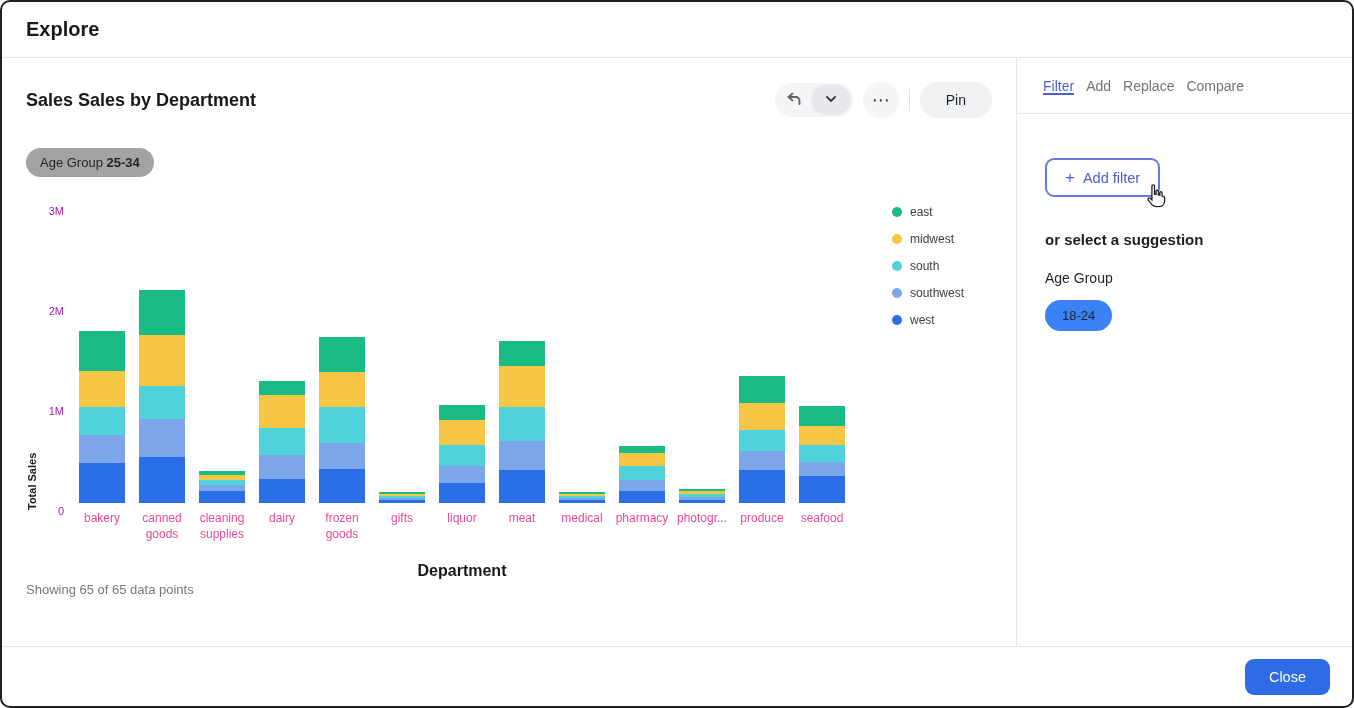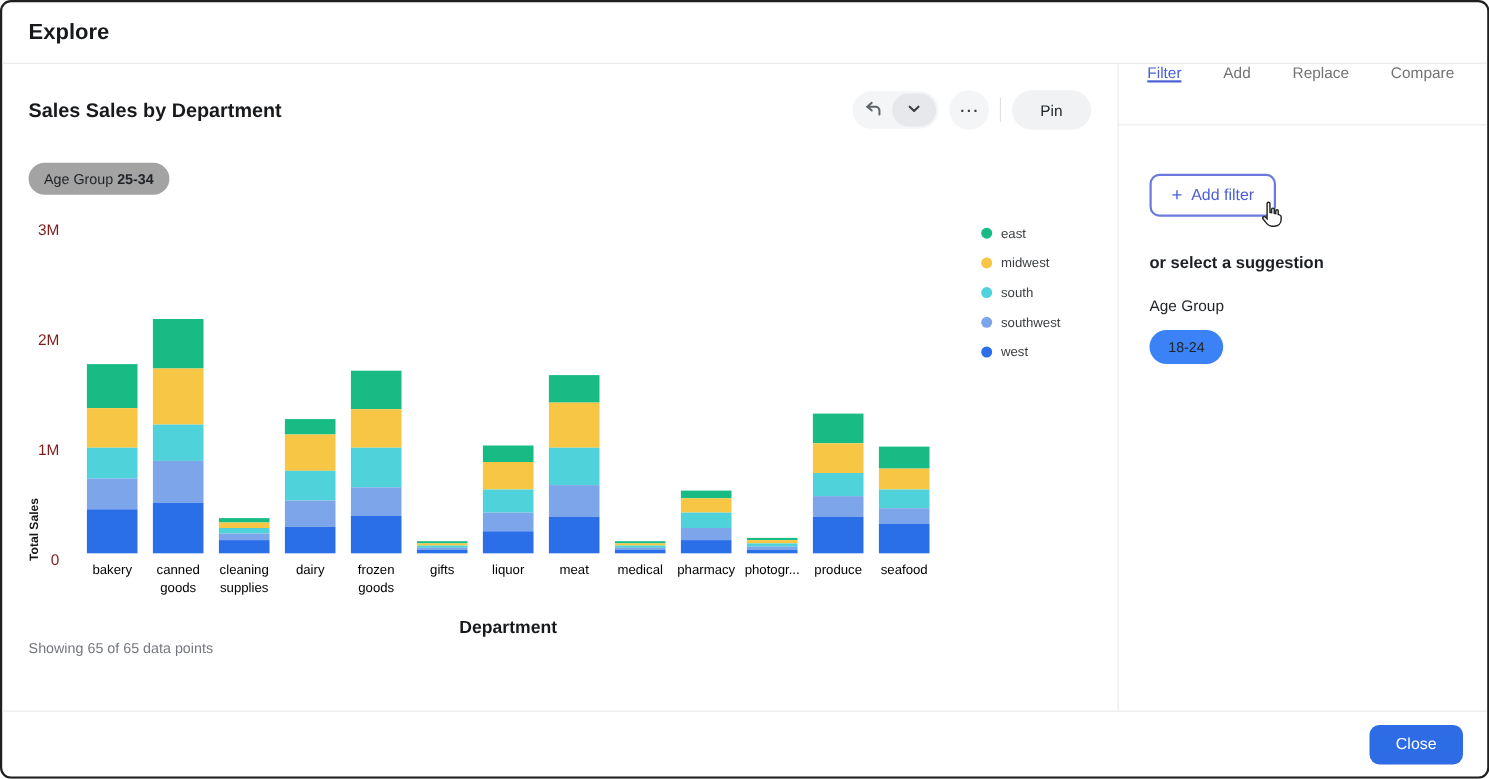--- a/index.html
+++ b/index.html
@@ -30,36 +30,36 @@
   
   .chip-row { margin-top:30px; }
   .chip { display:inline-block; background:#a3a3a3; border-radius:16px; padding:7px 14px; font-size:13px; color:#1f2328; border:none; cursor:pointer; font-family:inherit; }
   .chip b { font-weight:700; }
 
   
   .chart-wrap { margin-top:26px; }
   .plot { display:flex; align-items:flex-end; }
   .y-axis-title { writing-mode:vertical-rl; transform:rotate(180deg); font-size:11px; font-weight:700; color:#17191c; height:300px; display:flex; align-items:center; margin-bottom:70px; }
   .yticks { position:relative; width:36px; height:300px; margin-bottom:70px; }
-  .ytick { position:absolute; right:20px; font-size:14px; color:#7f1d1d; }
+  .ytick { position:absolute; right:10px; font-size:11px; color:#a21caf; }
   .bars-block { display:flex; flex-direction:column; }
   .bars-row { display:flex; align-items:flex-end; gap:4px; height:300px; }
   .bar-col { width:56px; display:flex; justify-content:center; align-items:flex-end; height:100%; }
   .bar-stack { width:46px; display:flex; flex-direction:column-reverse; }
   .labels-row { display:flex; gap:4px; margin-top:8px; }
-  .xtick { width:56px; text-align:center; font-size:12px; color:#000000; line-height:1.3; }
+  .xtick { width:56px; text-align:center; font-size:12px; color:#ec4899; line-height:1.3; }
   .x-axis-title { text-align:center; font-size:16px; font-weight:700; color:#17191c; margin-top:20px; }
   .legend { margin-left:42px; margin-bottom:240px; }
   .legend-item { display:flex; align-items:center; gap:8px; margin-bottom:13px; cursor:pointer; }
   .legend-dot { width:10px; height:10px; border-radius:50%; flex:0 0 auto; }
   .legend-label { font-size:12px; color:#3c4043; }
   .status-text { margin-top:2px; font-size:13px; color:#74787e; }
 
   
-  .tabs { flex:0 0 56px; display:flex; align-items:flex-start; gap:38px; padding:0 26px; border-bottom:1px solid #e7e8ea; }
+  .tabs { flex:0 0 56px; display:flex; align-items:center; gap:12px; padding:0 26px; border-bottom:1px solid #e7e8ea; }
   .tab { display:flex; align-items:center; font-size:14px; color:#737373; cursor:pointer; position:relative; }
   .tab.active { color:#4a5fd6; }
   .tab.active::after { content:""; position:absolute; left:0; right:0; bottom:-1px; height:2px; background:#4a5fd6; }
   .panel-body { padding:26px 28px; position:relative; }
   .panel-heading { font-size:15px; font-weight:700; color:#1b1f24; }
   .addfilter-wrap { position:relative; margin:18px 0 34px; display:inline-block; }
   .add-filter-btn { background:#fff; border:2px solid #6b79de; border-radius:9px; padding:9px 18px; font-size:14.5px; color:#4a5fd6; cursor:pointer; display:flex; align-items:center; gap:8px; font-family:inherit; }
   .add-filter-btn .plus { font-size:17px; line-height:1; }
   .cursor-svg { position:absolute; right:-8px; bottom:-16px; pointer-events:none; }
   .suggestion-group { margin-top:22px; font-size:14px; color:#1f2328; }

